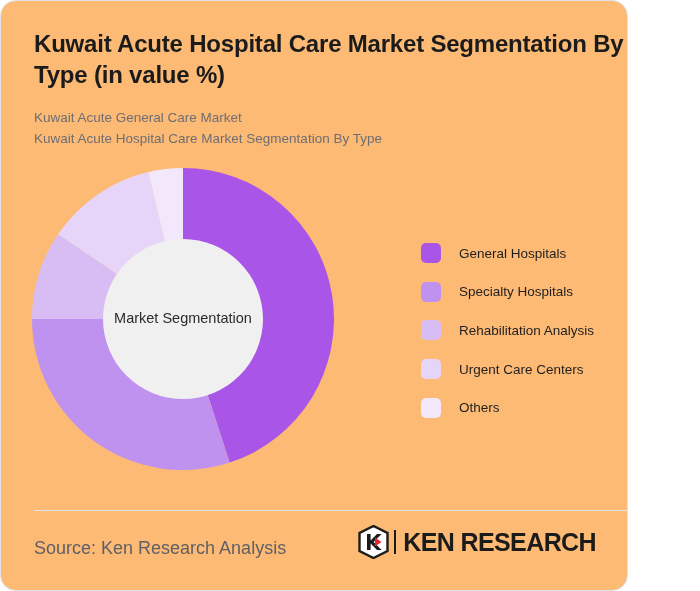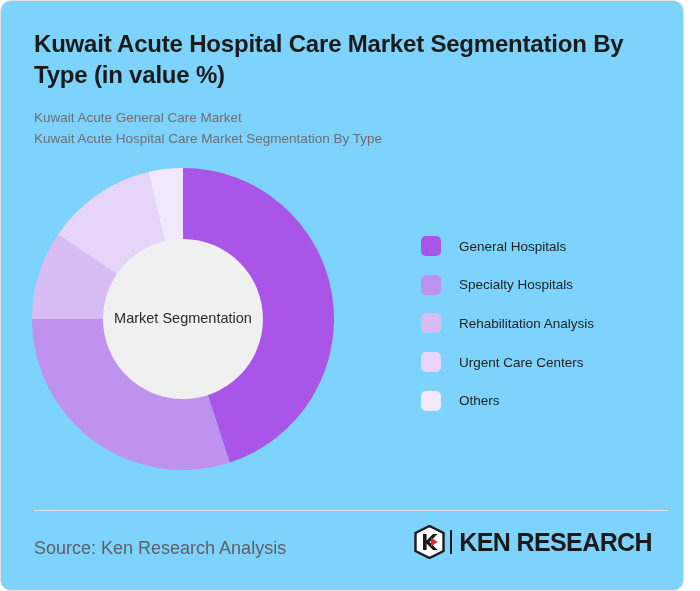--- a/index.html
+++ b/index.html
@@ -6,26 +6,26 @@
     margin: 0;
     padding: 0;
     background: #ffffff;
   }
   body {
     font-family: "Liberation Sans", sans-serif;
     -webkit-font-smoothing: antialiased;
   }
   #card {
     position: relative;
-    width: 684px;
+    width: 628px;
     height: 591px;
     box-sizing: border-box;
-    background: #7dd3fc;
+    background: #fdba74;
     border: 1px solid #e2e2e2;
-    border-radius: 11px;
+    border-radius: 16px;
     overflow: hidden;
   }
 
   
   #header {
     position: absolute;
     left: 33px;
     top: 28px;
     width: 630px;
   }
@@ -70,21 +70,21 @@
   #center-label {
     font-size: 14.5px;
     fill: #2b2b2b;
     font-family: "Liberation Sans", sans-serif;
   }
 
   
   #legend {
     position: absolute;
     left: 420px;
-    top: 61px;
+    top: 68px;
   }
   .legend-item {
     display: flex;
     align-items: center;
     height: 38.6px;
   }
   .legend-swatch {
     width: 20px;
     height: 20px;
     border-radius: 5px;

